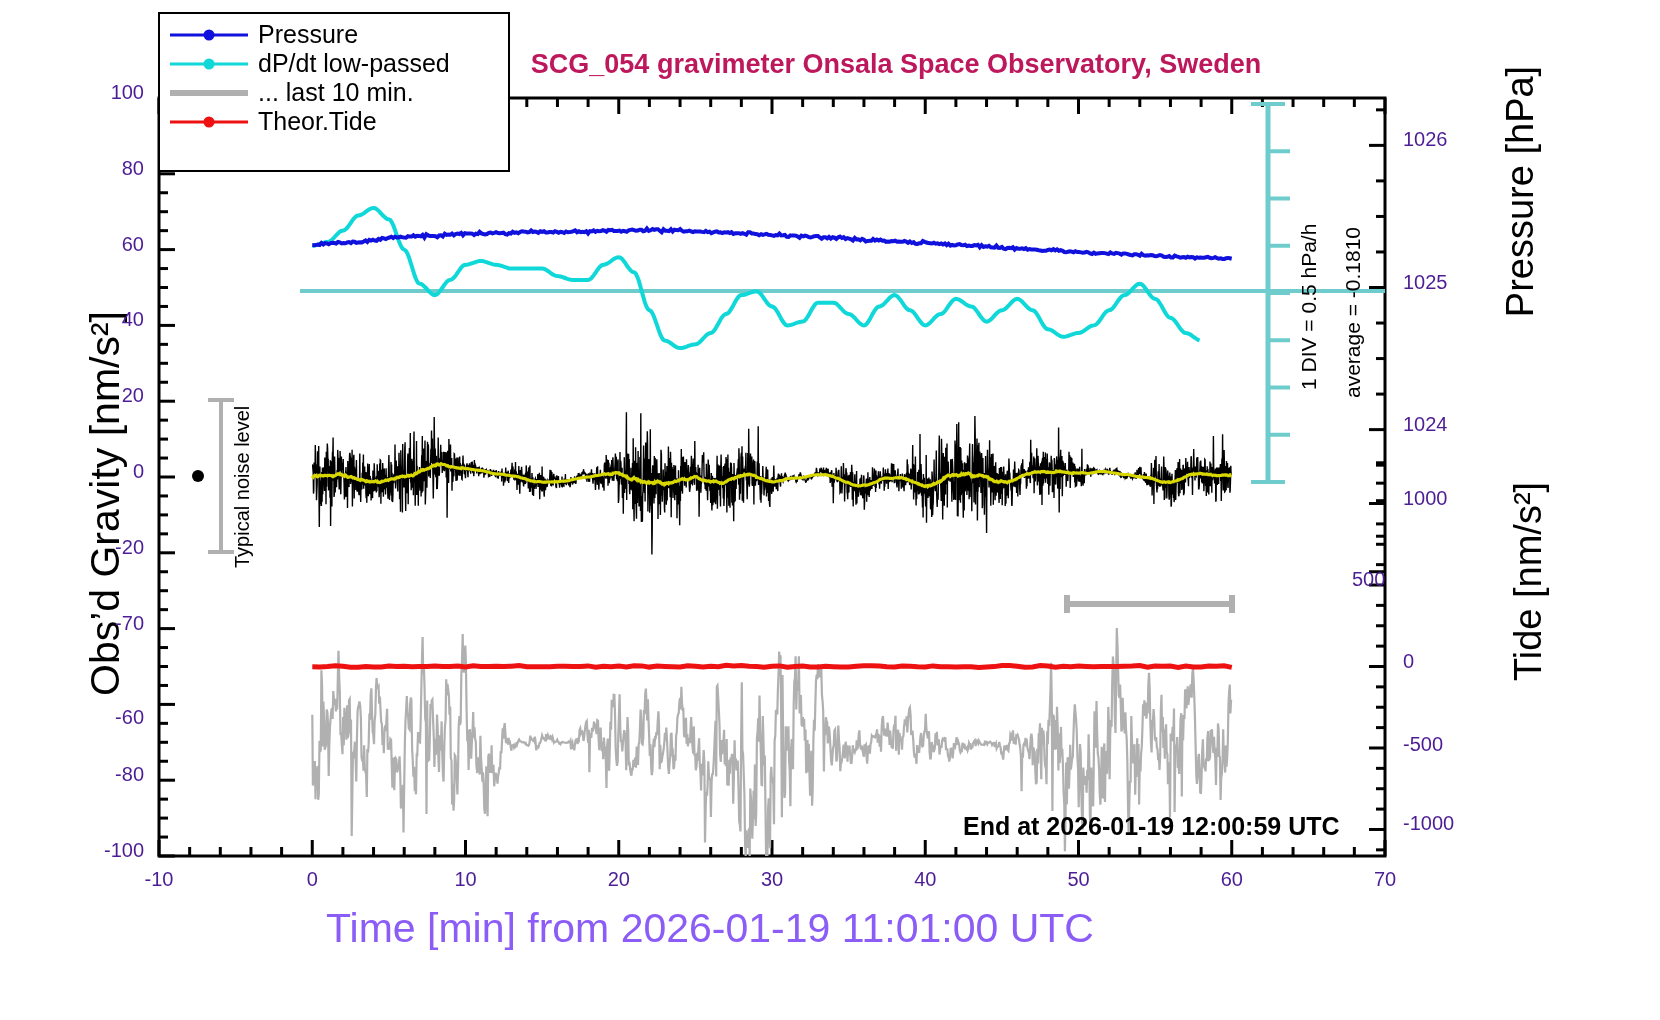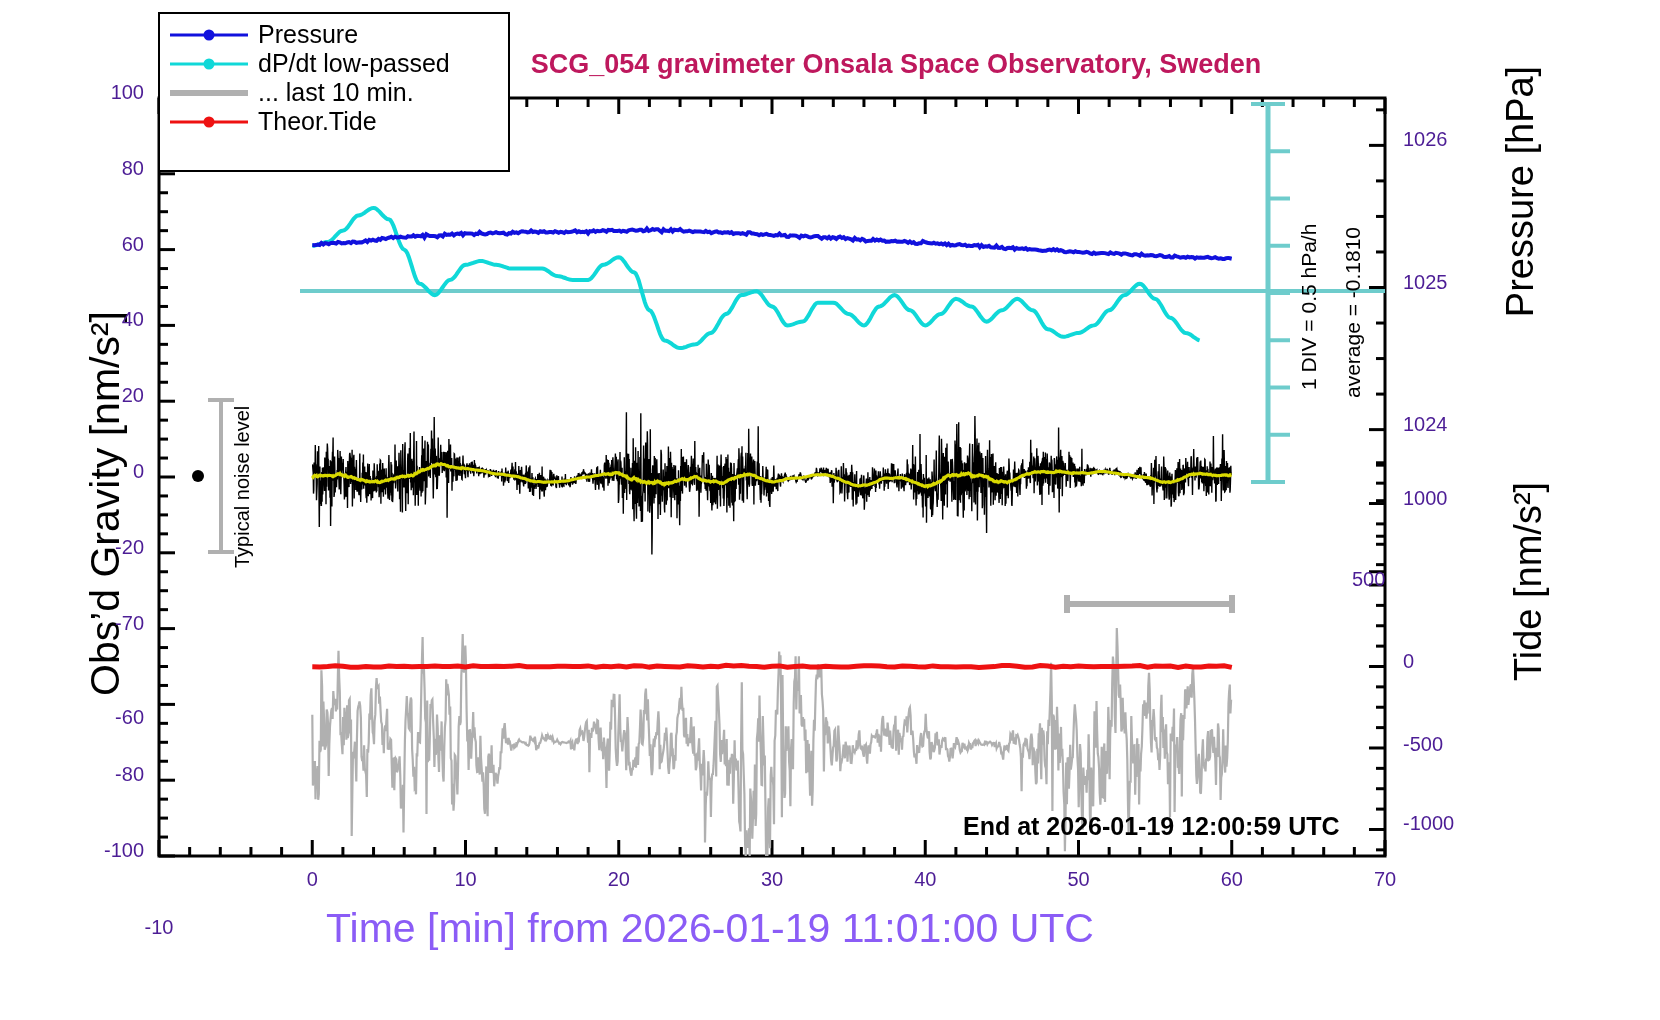--- a/index.html
+++ b/index.html
@@ -289,21 +289,21 @@
   </svg>
 
   <div class="title">SCG_054 gravimeter Onsala Space Observatory, Sweden</div>
 
   <div class="ylabel-left">Obs’d Gravity [nm/s²]</div>
   <div class="ylabel-right-p">Pressure [hPa]</div>
   <div class="ylabel-right-t">Tide [nm/s²]</div>
   <div class="xlabel">Time [min] from 2026-01-19 11:01:00 UTC</div>
 
   <div id="xlabels">
-      <div class="tk tk-x" style="left: 109px; top: 868px; width: 100px; margin-top: 48px;">-10</div>
+      <div class="tk tk-x" style="left: 109px; top: 868px; width: 100px;">-10</div>
       <div class="tk tk-x" style="left: 262.25px; top: 868px; width: 100px;">0</div>
       <div class="tk tk-x" style="left: 415.5px; top: 868px; width: 100px;">10</div>
       <div class="tk tk-x" style="left: 568.75px; top: 868px; width: 100px;">20</div>
       <div class="tk tk-x" style="left: 722px; top: 868px; width: 100px;">30</div>
       <div class="tk tk-x" style="left: 875.25px; top: 868px; width: 100px;">40</div>
       <div class="tk tk-x" style="left: 1028.5px; top: 868px; width: 100px;">50</div>
       <div class="tk tk-x" style="left: 1181.75px; top: 868px; width: 100px;">60</div>
       <div class="tk tk-x" style="left: 1335px; top: 868px; width: 100px;">70</div>
     </div>
   <div id="yllabels">

